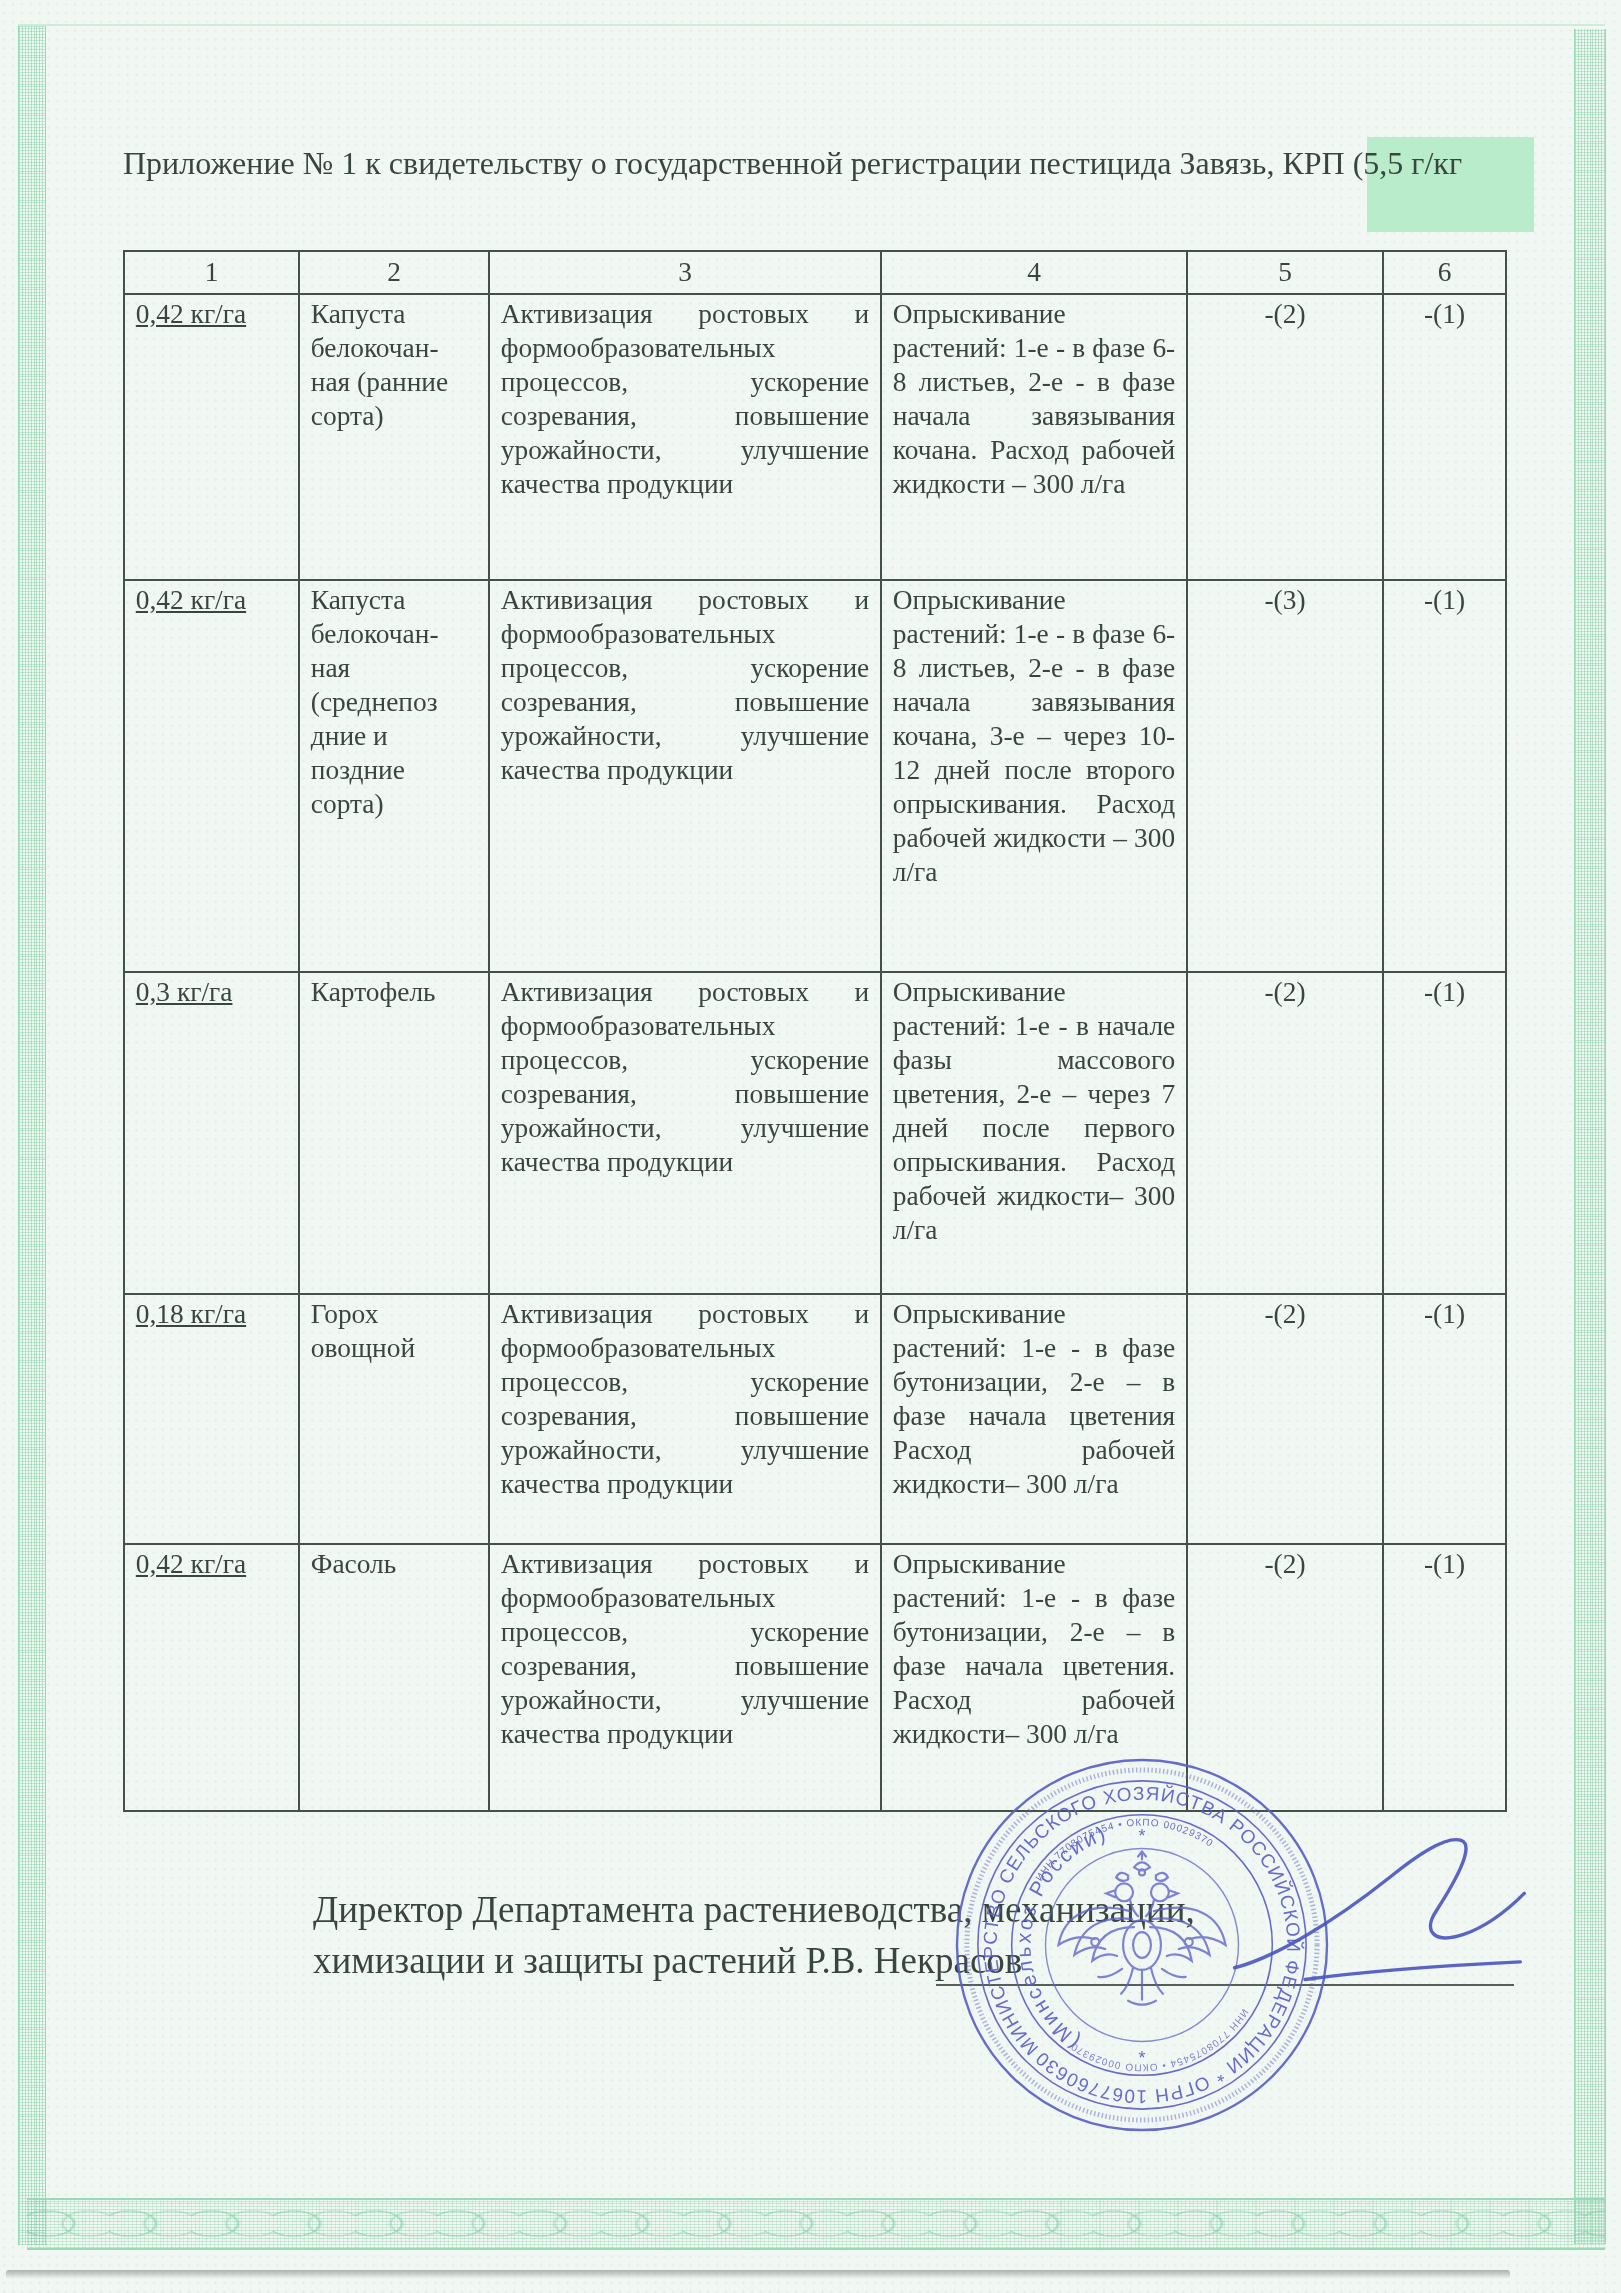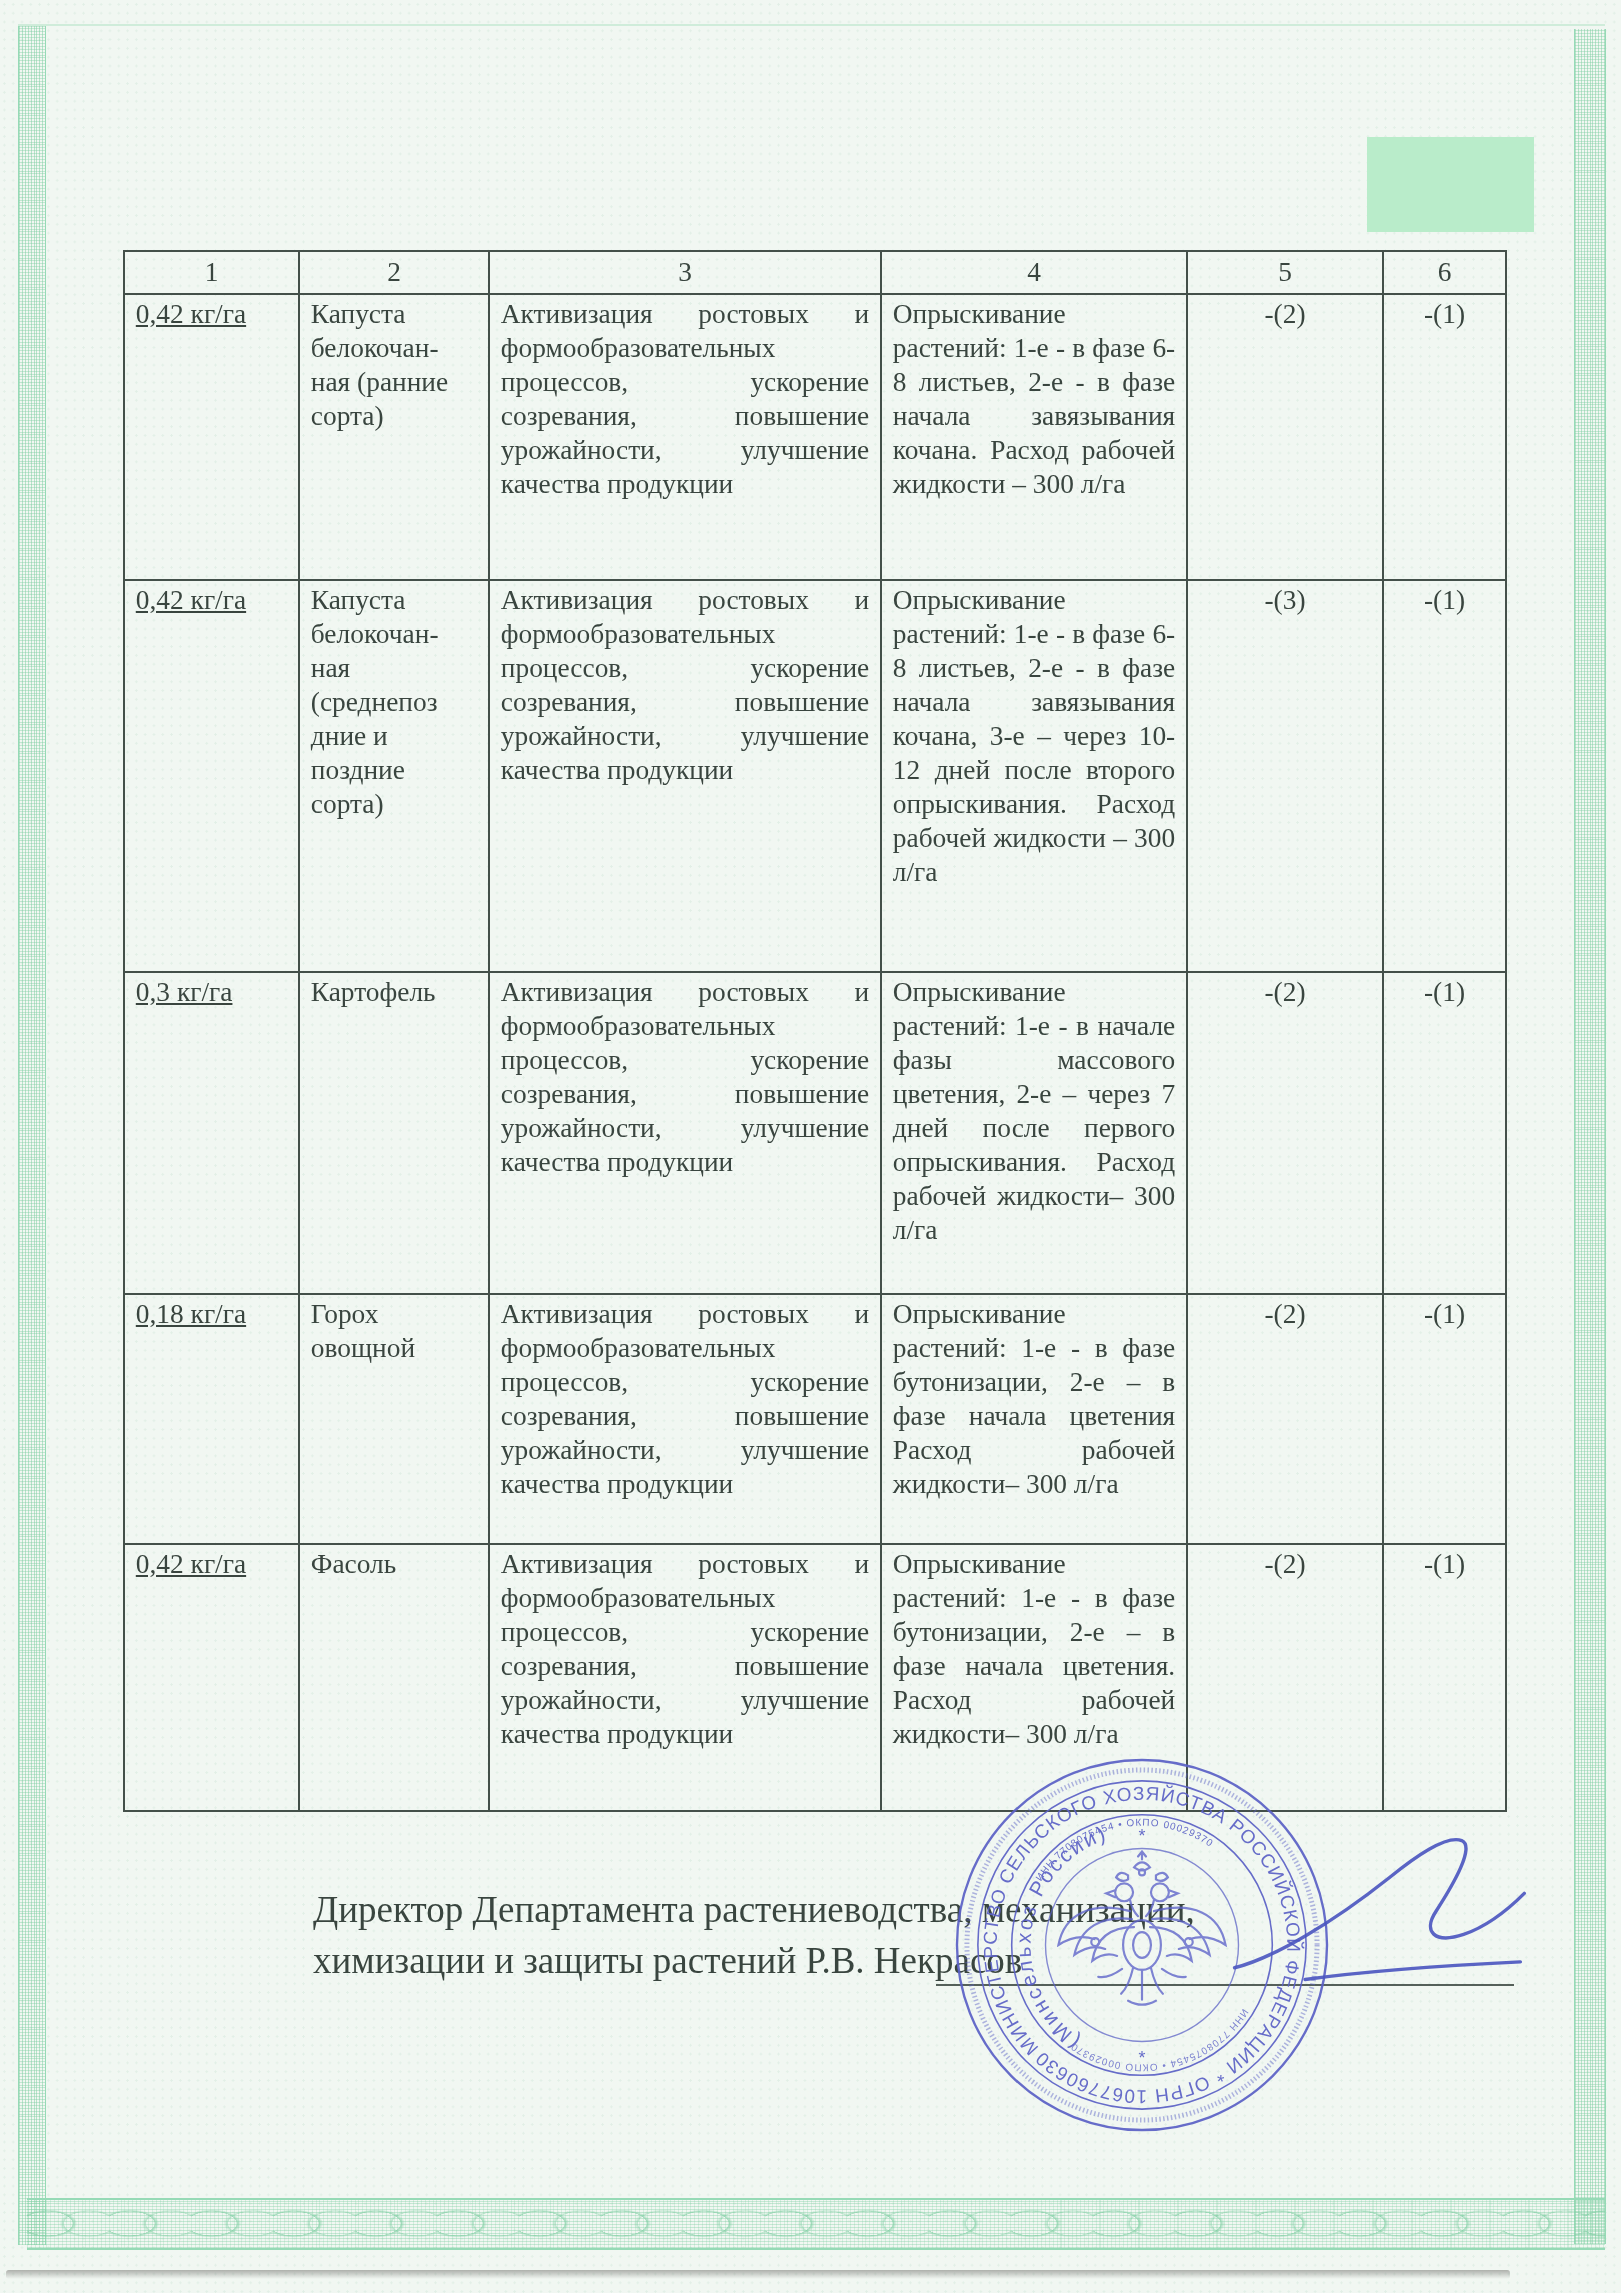--- a/index.html
+++ b/index.html
@@ -80,20 +80,21 @@
 
   <div class="edge-top"></div>
   <div class="band band-left"></div>
   <div class="band band-right"></div>
   <div class="band band-bottom"></div>
   <div class="page-shadow"></div>
 
   <div class="highlight"></div>
 
   <div class="doc-header">
+    <span class="hline">Приложение № 1 к свидетельству о государственной регистрации пестицида Завязь, КРП (5,5 г/кг</span>
   </div>
 
   <table class="reg">
     <colgroup>
       <col style="width:175px">
         <col style="width:190px">
         <col style="width:392px">
       <col style="width:306px">
         <col style="width:196px">
         <col style="width:123px">

